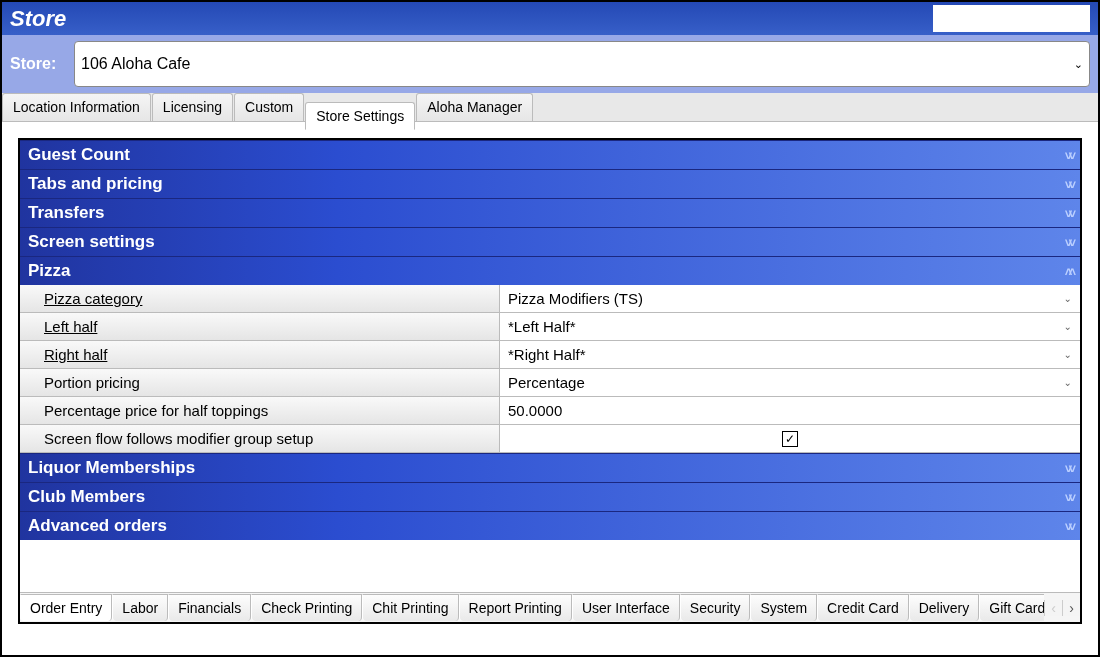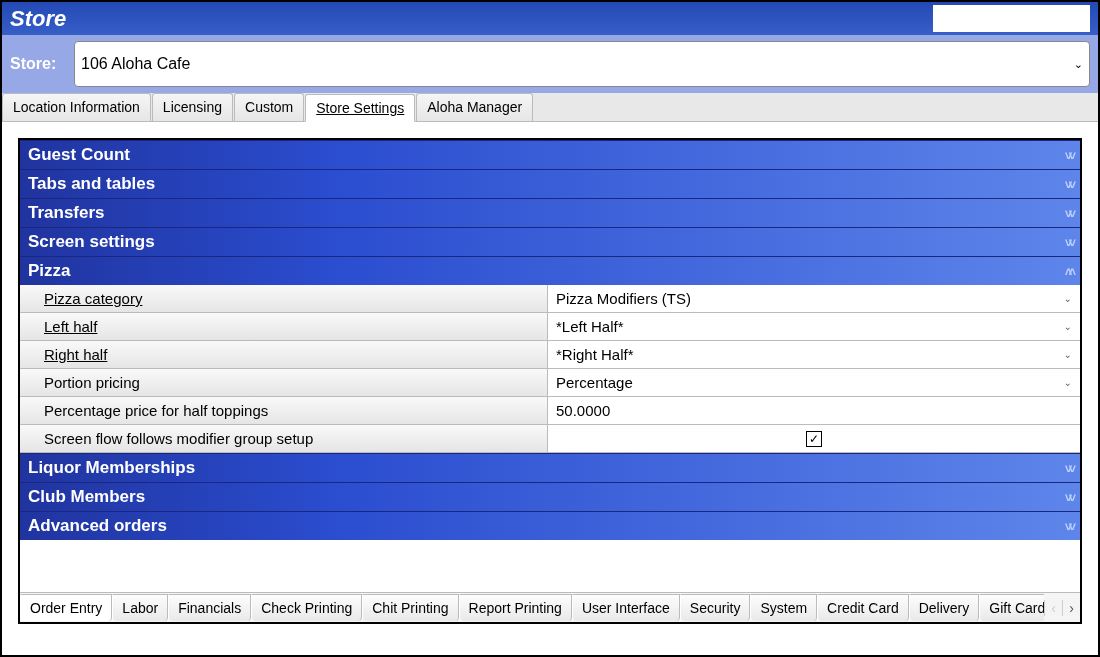--- a/index.html
+++ b/index.html
@@ -77,22 +77,21 @@
     background: linear-gradient(#f5f5f5, #e6e6e6);
     font-size: 14px;
     cursor: pointer;
     border-radius: 3px 3px 0 0;
     margin-right: 1px;
   }
   .top-tab.active {
     background: #fff;
     border-bottom: 1px solid #fff;
     position: relative;
-    top: 1px;
-    text-decoration: underline;
+    top: 9px;
   }
 
   
   .content-outer {
     padding: 16px;
   }
   .content-box {
     border: 2px solid #000;
     padding: 0;
     background: #fff;
@@ -124,21 +123,21 @@
     color: #bcd0ff;
     letter-spacing: -4px;
   }
 
   
   .prop-row {
     display: flex;
     border-bottom: 1px solid #bbb;
   }
   .prop-label-cell {
-    width: 528px;
+    width: 480px;
     background: linear-gradient(#f9f9f9, #e5e5e5);
     border-right: 1px solid #bbb;
     padding: 5px 24px 5px 24px;
     font-size: 15px;
   }
   .prop-label-underline {
     text-decoration: underline;
   }
   .prop-value-cell {
     flex: 1;
@@ -229,21 +228,21 @@
 <div class="content-outer">
   <div class="content-box">
 
     <div class="acc-area">
 
       <div class="acc-header">
         <span>Guest Count</span>
         <span class="chev">˅˅</span>
       </div>
       <div class="acc-header">
-        <span>Tabs and tables</span>
+        <span>Tabs and pricing</span>
         <span class="chev">˅˅</span>
       </div>
       <div class="acc-header">
         <span>Transfers</span>
         <span class="chev">˅˅</span>
       </div>
       <div class="acc-header">
         <span>Screen settings</span>
         <span class="chev">˅˅</span>
       </div>

